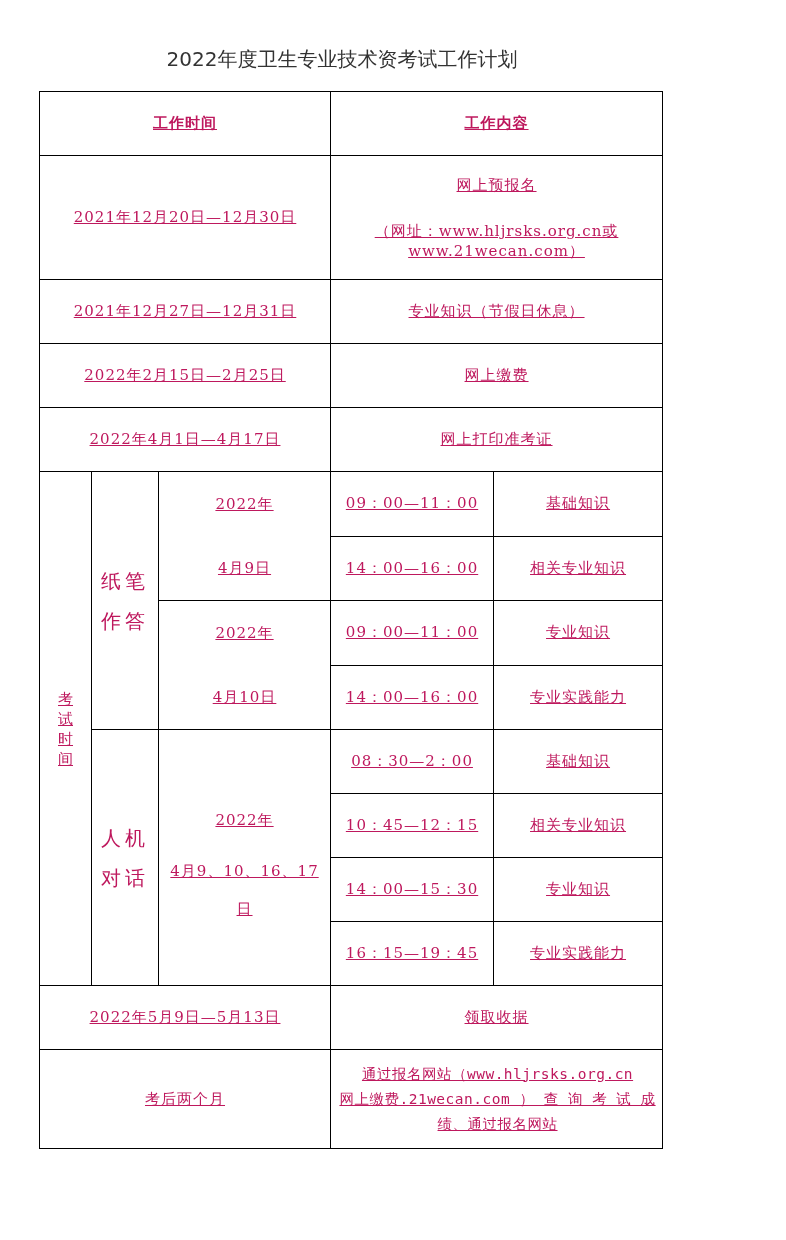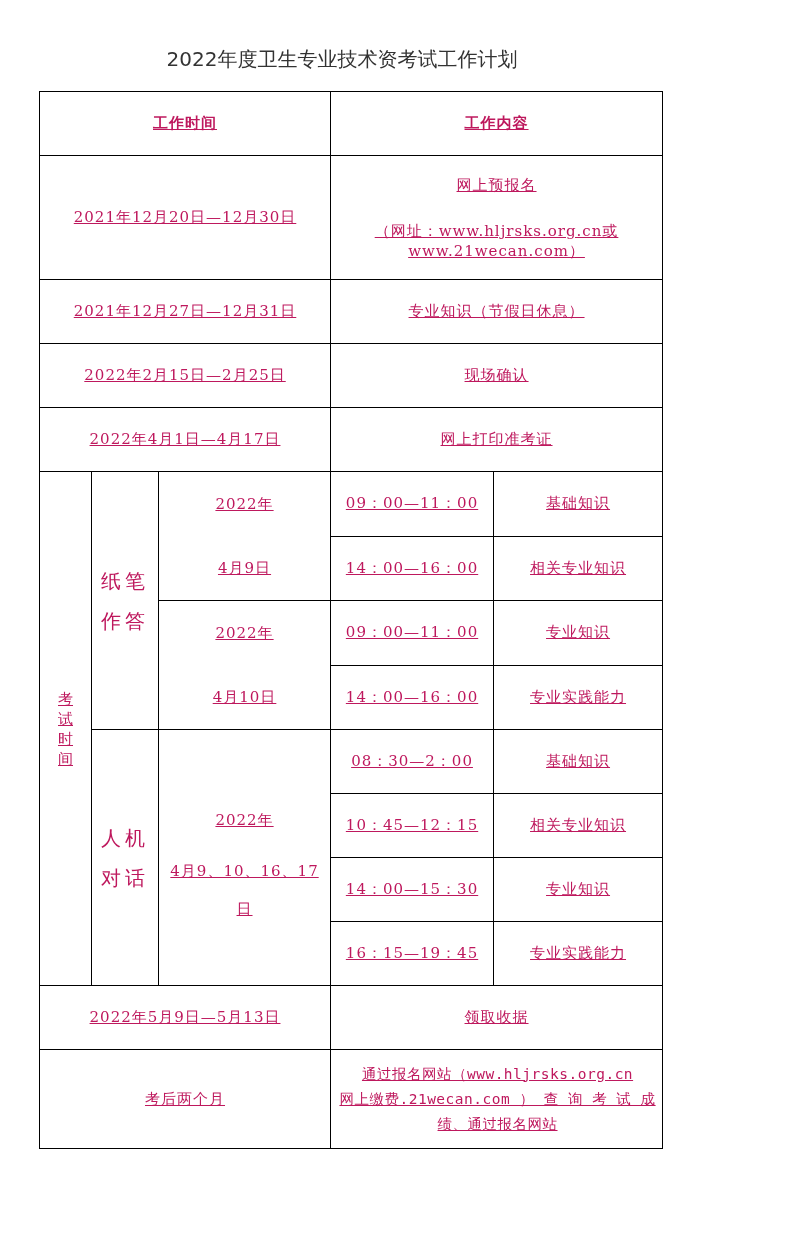--- a/index.html
+++ b/index.html
@@ -109,21 +109,21 @@
     </td>
   </tr>
 
   <tr class="r-std">
     <td colspan="3">2021年12月27日—12月31日</td>
     <td colspan="2">专业知识（节假日休息）</td>
   </tr>
 
   <tr class="r-std">
     <td colspan="3">2022年2月15日—2月25日</td>
-    <td colspan="2">现场确认</td>
+    <td colspan="2">网上缴费</td>
   </tr>
 
   <tr class="r-std">
     <td colspan="3">2022年4月1日—4月17日</td>
     <td colspan="2">网上打印准考证</td>
   </tr>
 
   <tr class="r-exam">
     <td rowspan="8">
       <span class="stack" style="line-height:40px;letter-spacing:0;">

